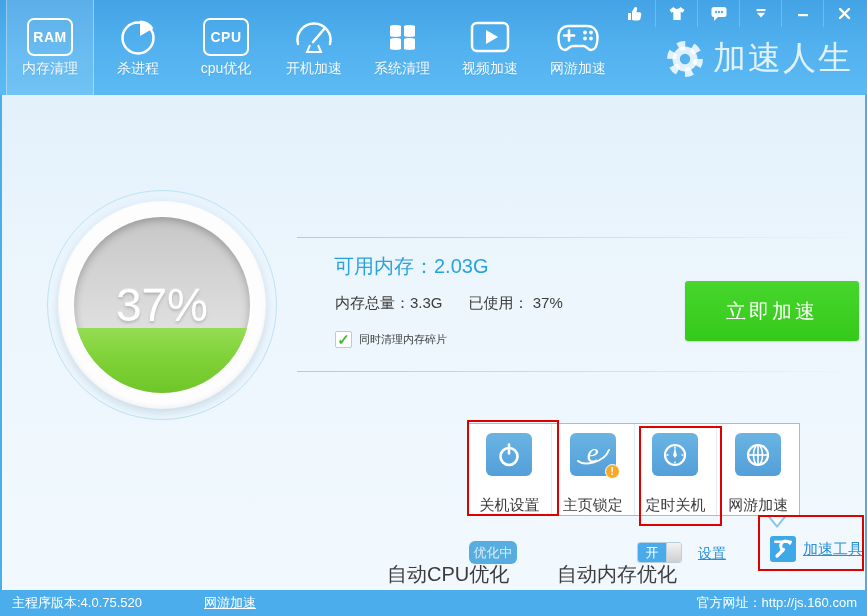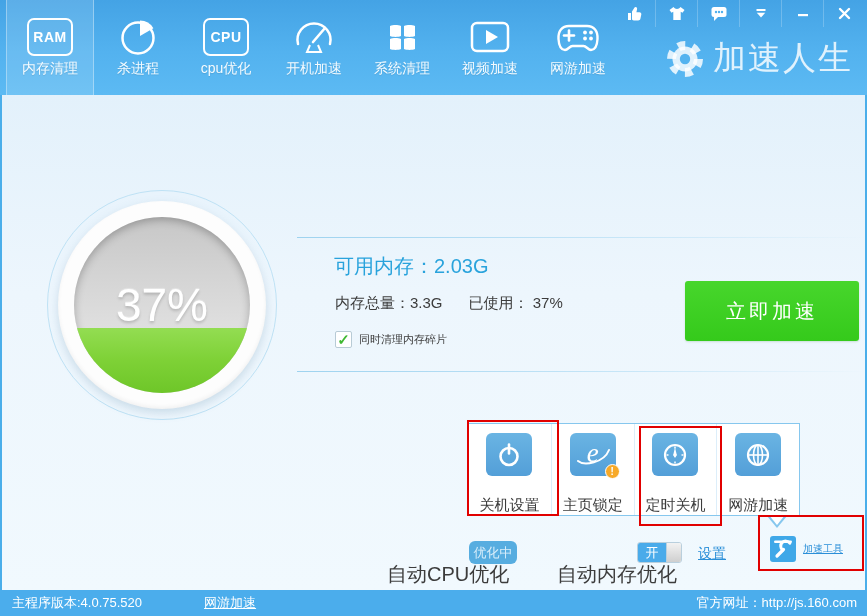--- a/index.html
+++ b/index.html
@@ -105,21 +105,21 @@
   #toggle-on { flex:1; background:#4aabea; color:#fff; font-size:13px; display:flex;
     align-items:center; justify-content:center; }
   #toggle-knob { width:15px; background:linear-gradient(180deg,#f2f2f2,#cfcfcf);
     border-left:1px solid #b9cfdd; }
   .link { color:#2b8fd8; text-decoration:underline; cursor:pointer; }
   #settings-link { position:absolute; left:696px; top:450px; font-size:14px; }
   #tools-btn { position:absolute; left:768px; top:441px; display:flex; align-items:center;
     gap:7px; cursor:pointer; }
   #tools-btn-icon { width:26px; height:26px; border-radius:3px; background:#3fa8e8;
     display:flex; align-items:center; justify-content:center; }
-  #tools-btn-label { font-size:10px; color:#2b8fd8; text-decoration:underline;text-align:center; }
+  #tools-btn-label { font-size:15px; color:#2b8fd8; text-decoration:underline;text-align:center; }
 
   
   .anno { position:absolute; border:2px solid #e10000; pointer-events:none; }
   #anno1 { left:465px; top:325px; width:92px; height:96px; }
   #anno2 { left:637px; top:331px; width:83px; height:100px; }
   #anno3 { left:756px; top:420px; width:106px; height:56px; }
 
   
   #statusbar { position:absolute; left:0; top:590px; width:867px; height:26px; background:#4badec;
     display:flex; align-items:center; color:#fff; font-size:13px; }

